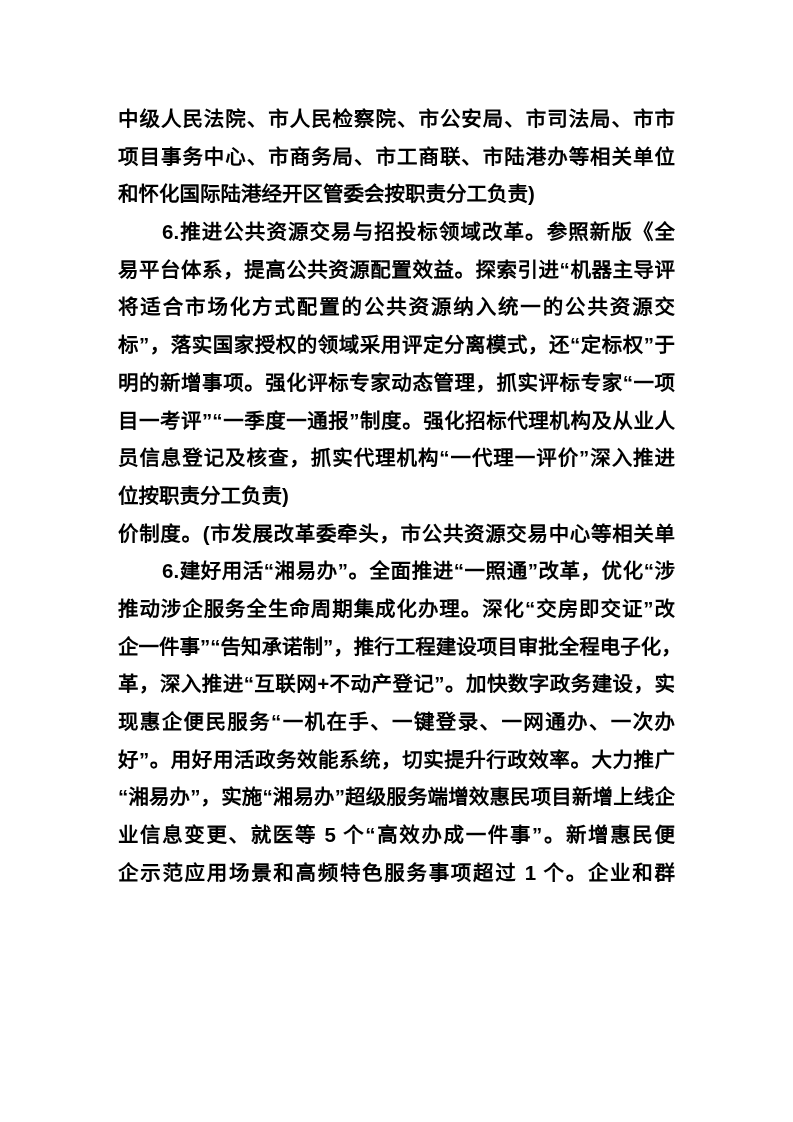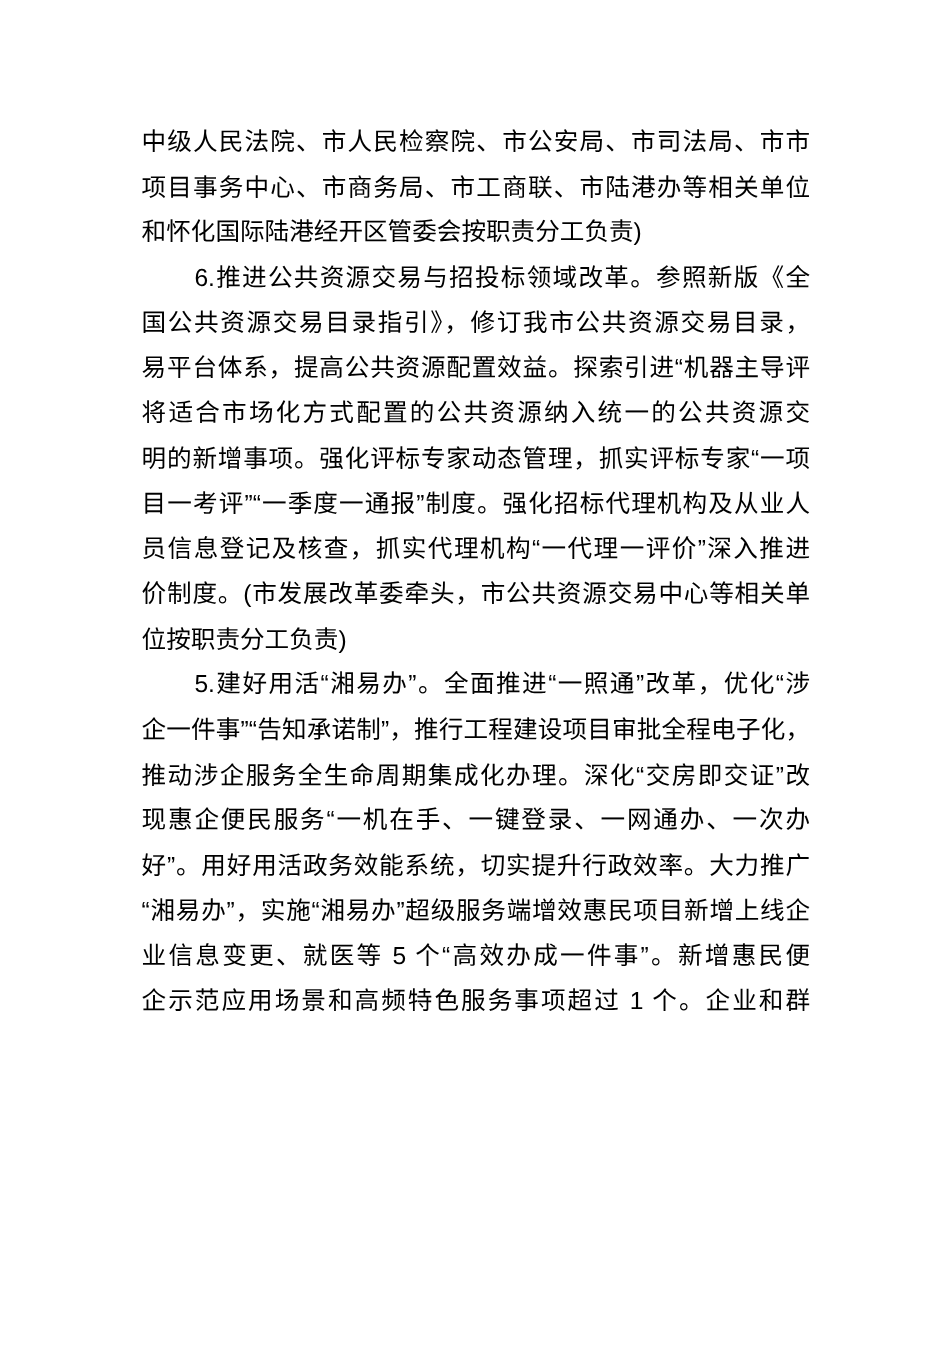--- a/index.html
+++ b/index.html
@@ -25,48 +25,50 @@
     line-height: 37.7px;
     font-family: "Liberation Sans", sans-serif;
   }
   .line {
     height: 37.7px;
     overflow: hidden;
     white-space: nowrap;
     text-align: justify;
     text-align-last: justify;
     text-justify: inter-character;
+    font-weight: bold;
   }
   .line.no-fill {
     text-align: right;
     text-align-last: left;
   }
   .line.indent {
     text-indent: 44px;
   }
 </style>
 </head>
 <body>
 
 <div class="page">
   <div class="text-block">
       <div class="line">中级人民法院、市人民检察院、市公安局、市司法局、市市</div>
       <div class="line">项目事务中心、市商务局、市工商联、市陆港办等相关单位</div>
       <div class="line no-fill">和怀化国际陆港经开区管委会按职责分工负责)</div>
       <div class="line indent">6.推进公共资源交易与招投标领域改革。参照新版《全</div>
-      <div class="line">国公共资源交易目录指引》，修订我市公共资源交易目录，</div>
       <div class="line">易平台体系，提高公共资源配置效益。探索引进“机器主导评</div>
       <div class="line">将适合市场化方式配置的公共资源纳入统一的公共资源交</div>
+      <div class="line">标”，落实国家授权的领域采用评定分离模式，还“定标权”于</div>
       <div class="line">明的新增事项。强化评标专家动态管理，抓实评标专家“一项</div>
       <div class="line">目一考评”“一季度一通报”制度。强化招标代理机构及从业人</div>
       <div class="line">员信息登记及核查，抓实代理机构“一代理一评价”深入推进</div>
+      <div class="line no-fill">位按职责分工负责)</div>
       <div class="line">价制度。(市发展改革委牵头，市公共资源交易中心等相关单</div>
-      <div class="line no-fill">位按职责分工负责)</div>
-      <div class="line indent">5.建好用活“湘易办”。全面推进“一照通”改革，优化“涉</div>
+      <div class="line indent">6.建好用活“湘易办”。全面推进“一照通”改革，优化“涉</div>
+      <div class="line">推动涉企服务全生命周期集成化办理。深化“交房即交证”改</div>
       <div class="line">企一件事”“告知承诺制”，推行工程建设项目审批全程电子化，</div>
-      <div class="line">推动涉企服务全生命周期集成化办理。深化“交房即交证”改</div>
+      <div class="line">革，深入推进“互联网+不动产登记”。加快数字政务建设，实</div>
       <div class="line">现惠企便民服务“一机在手、一键登录、一网通办、一次办</div>
       <div class="line">好”。用好用活政务效能系统，切实提升行政效率。大力推广</div>
       <div class="line">“湘易办”，实施“湘易办”超级服务端增效惠民项目新增上线企</div>
       <div class="line">业信息变更、就医等 5 个“高效办成一件事”。新增惠民便</div>
       <div class="line">企示范应用场景和高频特色服务事项超过 1 个。企业和群</div>
     </div>
 </div>
 
 </body></html>

